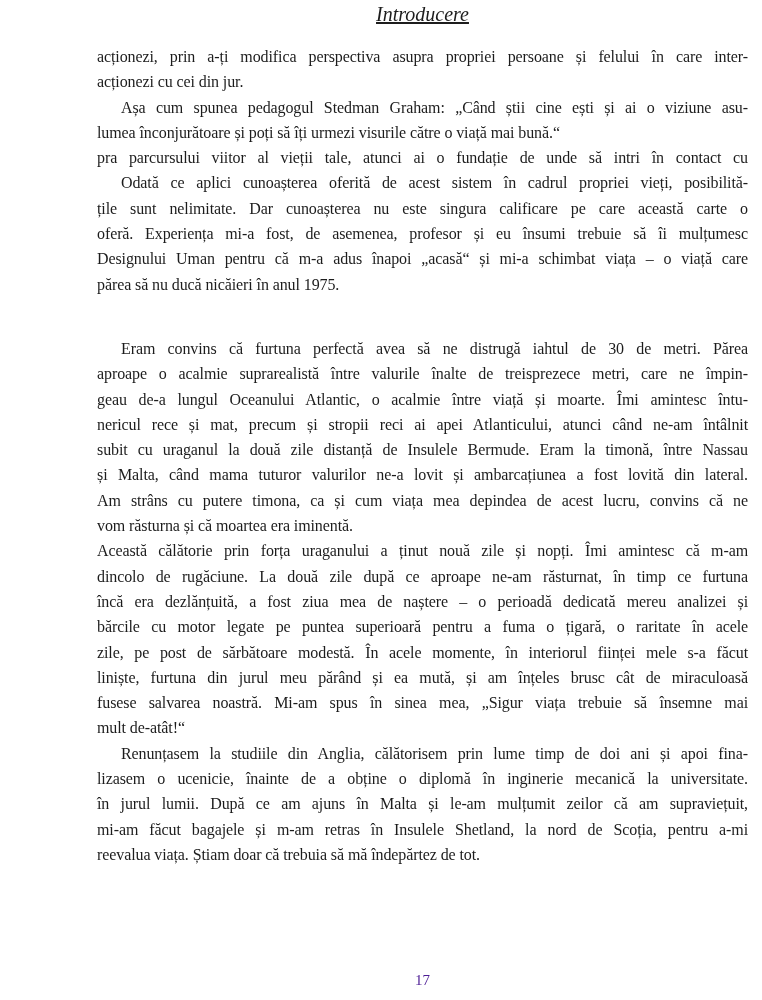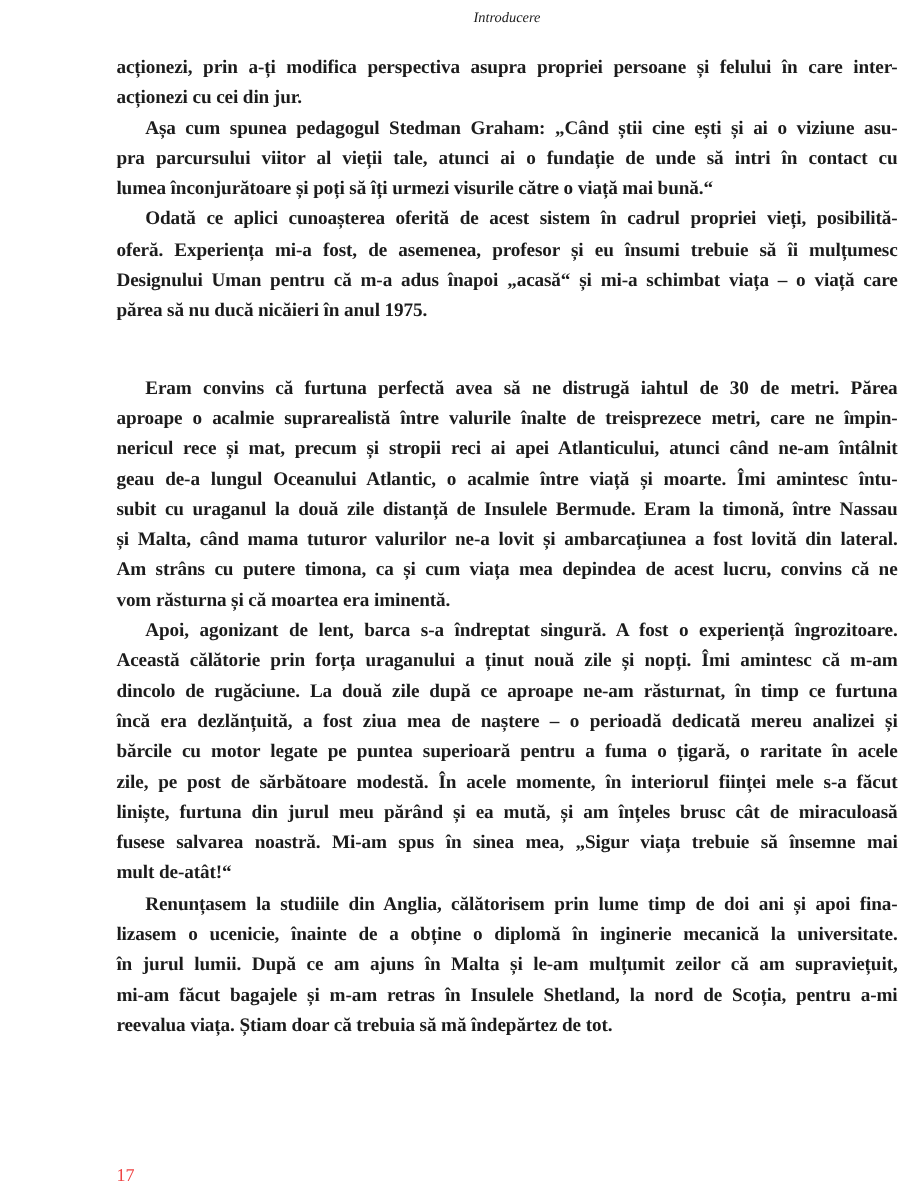--- a/index.html
+++ b/index.html
@@ -20,33 +20,33 @@
     background: #ffffff;
     overflow: hidden;
   }
   .running-head {
     position: absolute;
     top: 5px;
     left: 97px;
     width: 651px;
     text-align: center;
     font-style: italic;
-    font-size: 12px;
+    font-size: 20px;
     line-height: 18px;
     color: #1d1d1d;
+    text-decoration: underline;
   }
   .body-text {
     position: absolute;
     top: 44px;
     left: 97px;
     width: 651px;
   }
   .para {
     margin: 0;
-    font-weight: bold;
   }
   .para.space-before {
     margin-top: 39px;
   }
   .line {
     font-size: 16px;
     line-height: 25.3px;
     letter-spacing: -0.1px;
     text-align: justify;
     text-align-last: justify;
@@ -55,58 +55,59 @@
     text-indent: 24px;
   }
   .line.last {
     text-align-last: left;
   }
   .page-number {
     position: absolute;
     top: 972px;
     left: 97px;
     width: 651px;
+    text-align: center;
     font-size: 15px;
-    color: #ef4444;
+    color: #4c1d95;
   }
 </style>
 </head>
 <body>
 
 <div class="page">
   <div class="running-head">Introducere</div>
 
   <div class="body-text">
       <div class="para">
         <div class="line">acționezi, prin a-ți modifica perspectiva asupra propriei persoane și felului în care inter-</div>
         <div class="line last">acționezi cu cei din jur.</div>
       </div>
       <div class="para">
         <div class="line first-indent">Așa cum spunea pedagogul Stedman Graham: „Când știi cine ești și ai o viziune asu-</div>
+        <div class="line last">lumea înconjurătoare și poți să îți urmezi visurile către o viață mai bună.“</div>
         <div class="line">pra parcursului viitor al vieții tale, atunci ai o fundație de unde să intri în contact cu</div>
-        <div class="line last">lumea înconjurătoare și poți să îți urmezi visurile către o viață mai bună.“</div>
       </div>
       <div class="para">
         <div class="line first-indent">Odată ce aplici cunoașterea oferită de acest sistem în cadrul propriei vieți, posibilită-</div>
+        <div class="line">țile sunt nelimitate. Dar cunoașterea nu este singura calificare pe care această carte o</div>
         <div class="line">oferă. Experiența mi-a fost, de asemenea, profesor și eu însumi trebuie să îi mulțumesc</div>
         <div class="line">Designului Uman pentru că m-a adus înapoi „acasă“ și mi-a schimbat viața – o viață care</div>
         <div class="line last">părea să nu ducă nicăieri în anul 1975.</div>
       </div>
       <div class="para space-before">
         <div class="line first-indent">Eram convins că furtuna perfectă avea să ne distrugă iahtul de 30 de metri. Părea</div>
         <div class="line">aproape o acalmie suprarealistă între valurile înalte de treisprezece metri, care ne împin-</div>
+        <div class="line">geau de-a lungul Oceanului Atlantic, o acalmie între viață și moarte. Îmi amintesc întu-</div>
         <div class="line">nericul rece și mat, precum și stropii reci ai apei Atlanticului, atunci când ne-am întâlnit</div>
-        <div class="line">geau de-a lungul Oceanului Atlantic, o acalmie între viață și moarte. Îmi amintesc întu-</div>
         <div class="line">subit cu uraganul la două zile distanță de Insulele Bermude. Eram la timonă, între Nassau</div>
         <div class="line">și Malta, când mama tuturor valurilor ne-a lovit și ambarcațiunea a fost lovită din lateral.</div>
         <div class="line">Am strâns cu putere timona, ca și cum viața mea depindea de acest lucru, convins că ne</div>
         <div class="line last">vom răsturna și că moartea era iminentă.</div>
       </div>
       <div class="para">
-        <div class="line first-indent">Apoi, agonizant de lent, barca s-a îndreptat singură. A fost o experiență îngrozitoare.</div>
         <div class="line">Această călătorie prin forța uraganului a ținut nouă zile și nopți. Îmi amintesc că m-am</div>
         <div class="line">dincolo de rugăciune. La două zile după ce aproape ne-am răsturnat, în timp ce furtuna</div>
         <div class="line">încă era dezlănțuită, a fost ziua mea de naștere – o perioadă dedicată mereu analizei și</div>
         <div class="line">bărcile cu motor legate pe puntea superioară pentru a fuma o țigară, o raritate în acele</div>
         <div class="line">zile, pe post de sărbătoare modestă. În acele momente, în interiorul ființei mele s-a făcut</div>
         <div class="line">liniște, furtuna din jurul meu părând și ea mută, și am înțeles brusc cât de miraculoasă</div>
         <div class="line">fusese salvarea noastră. Mi-am spus în sinea mea, „Sigur viața trebuie să însemne mai</div>
         <div class="line last">mult de-atât!“</div>
       </div>
       <div class="para">

